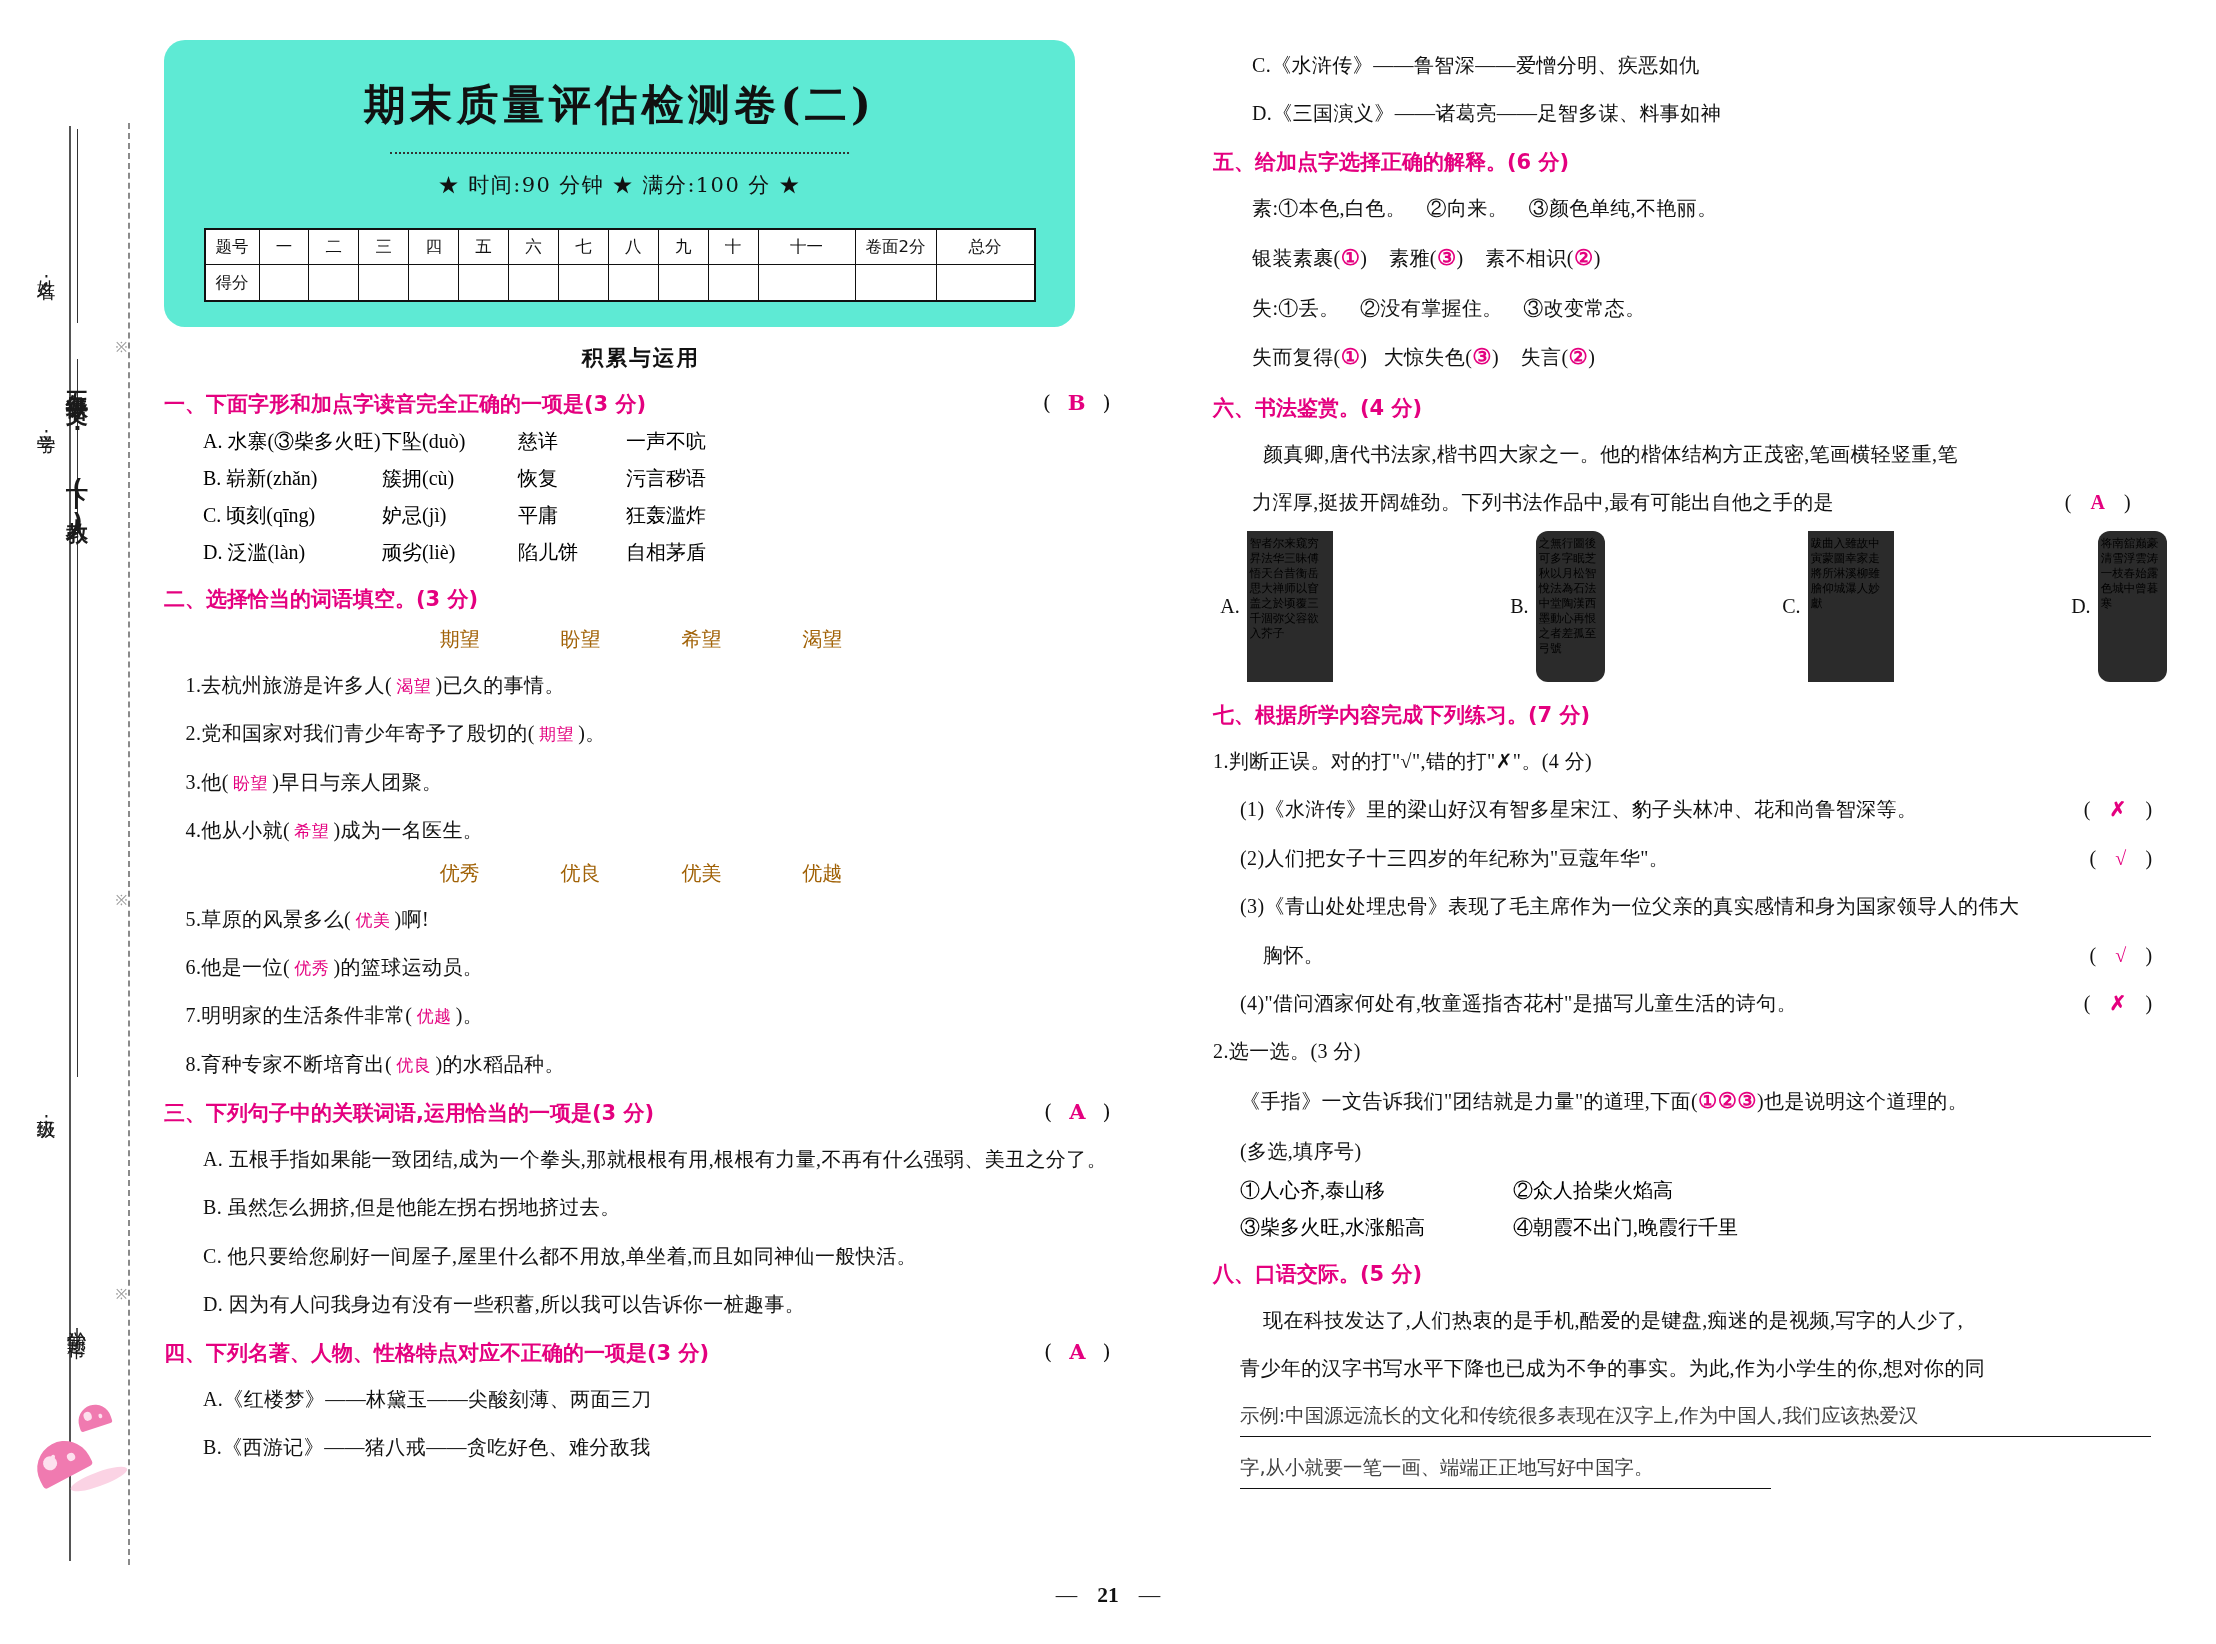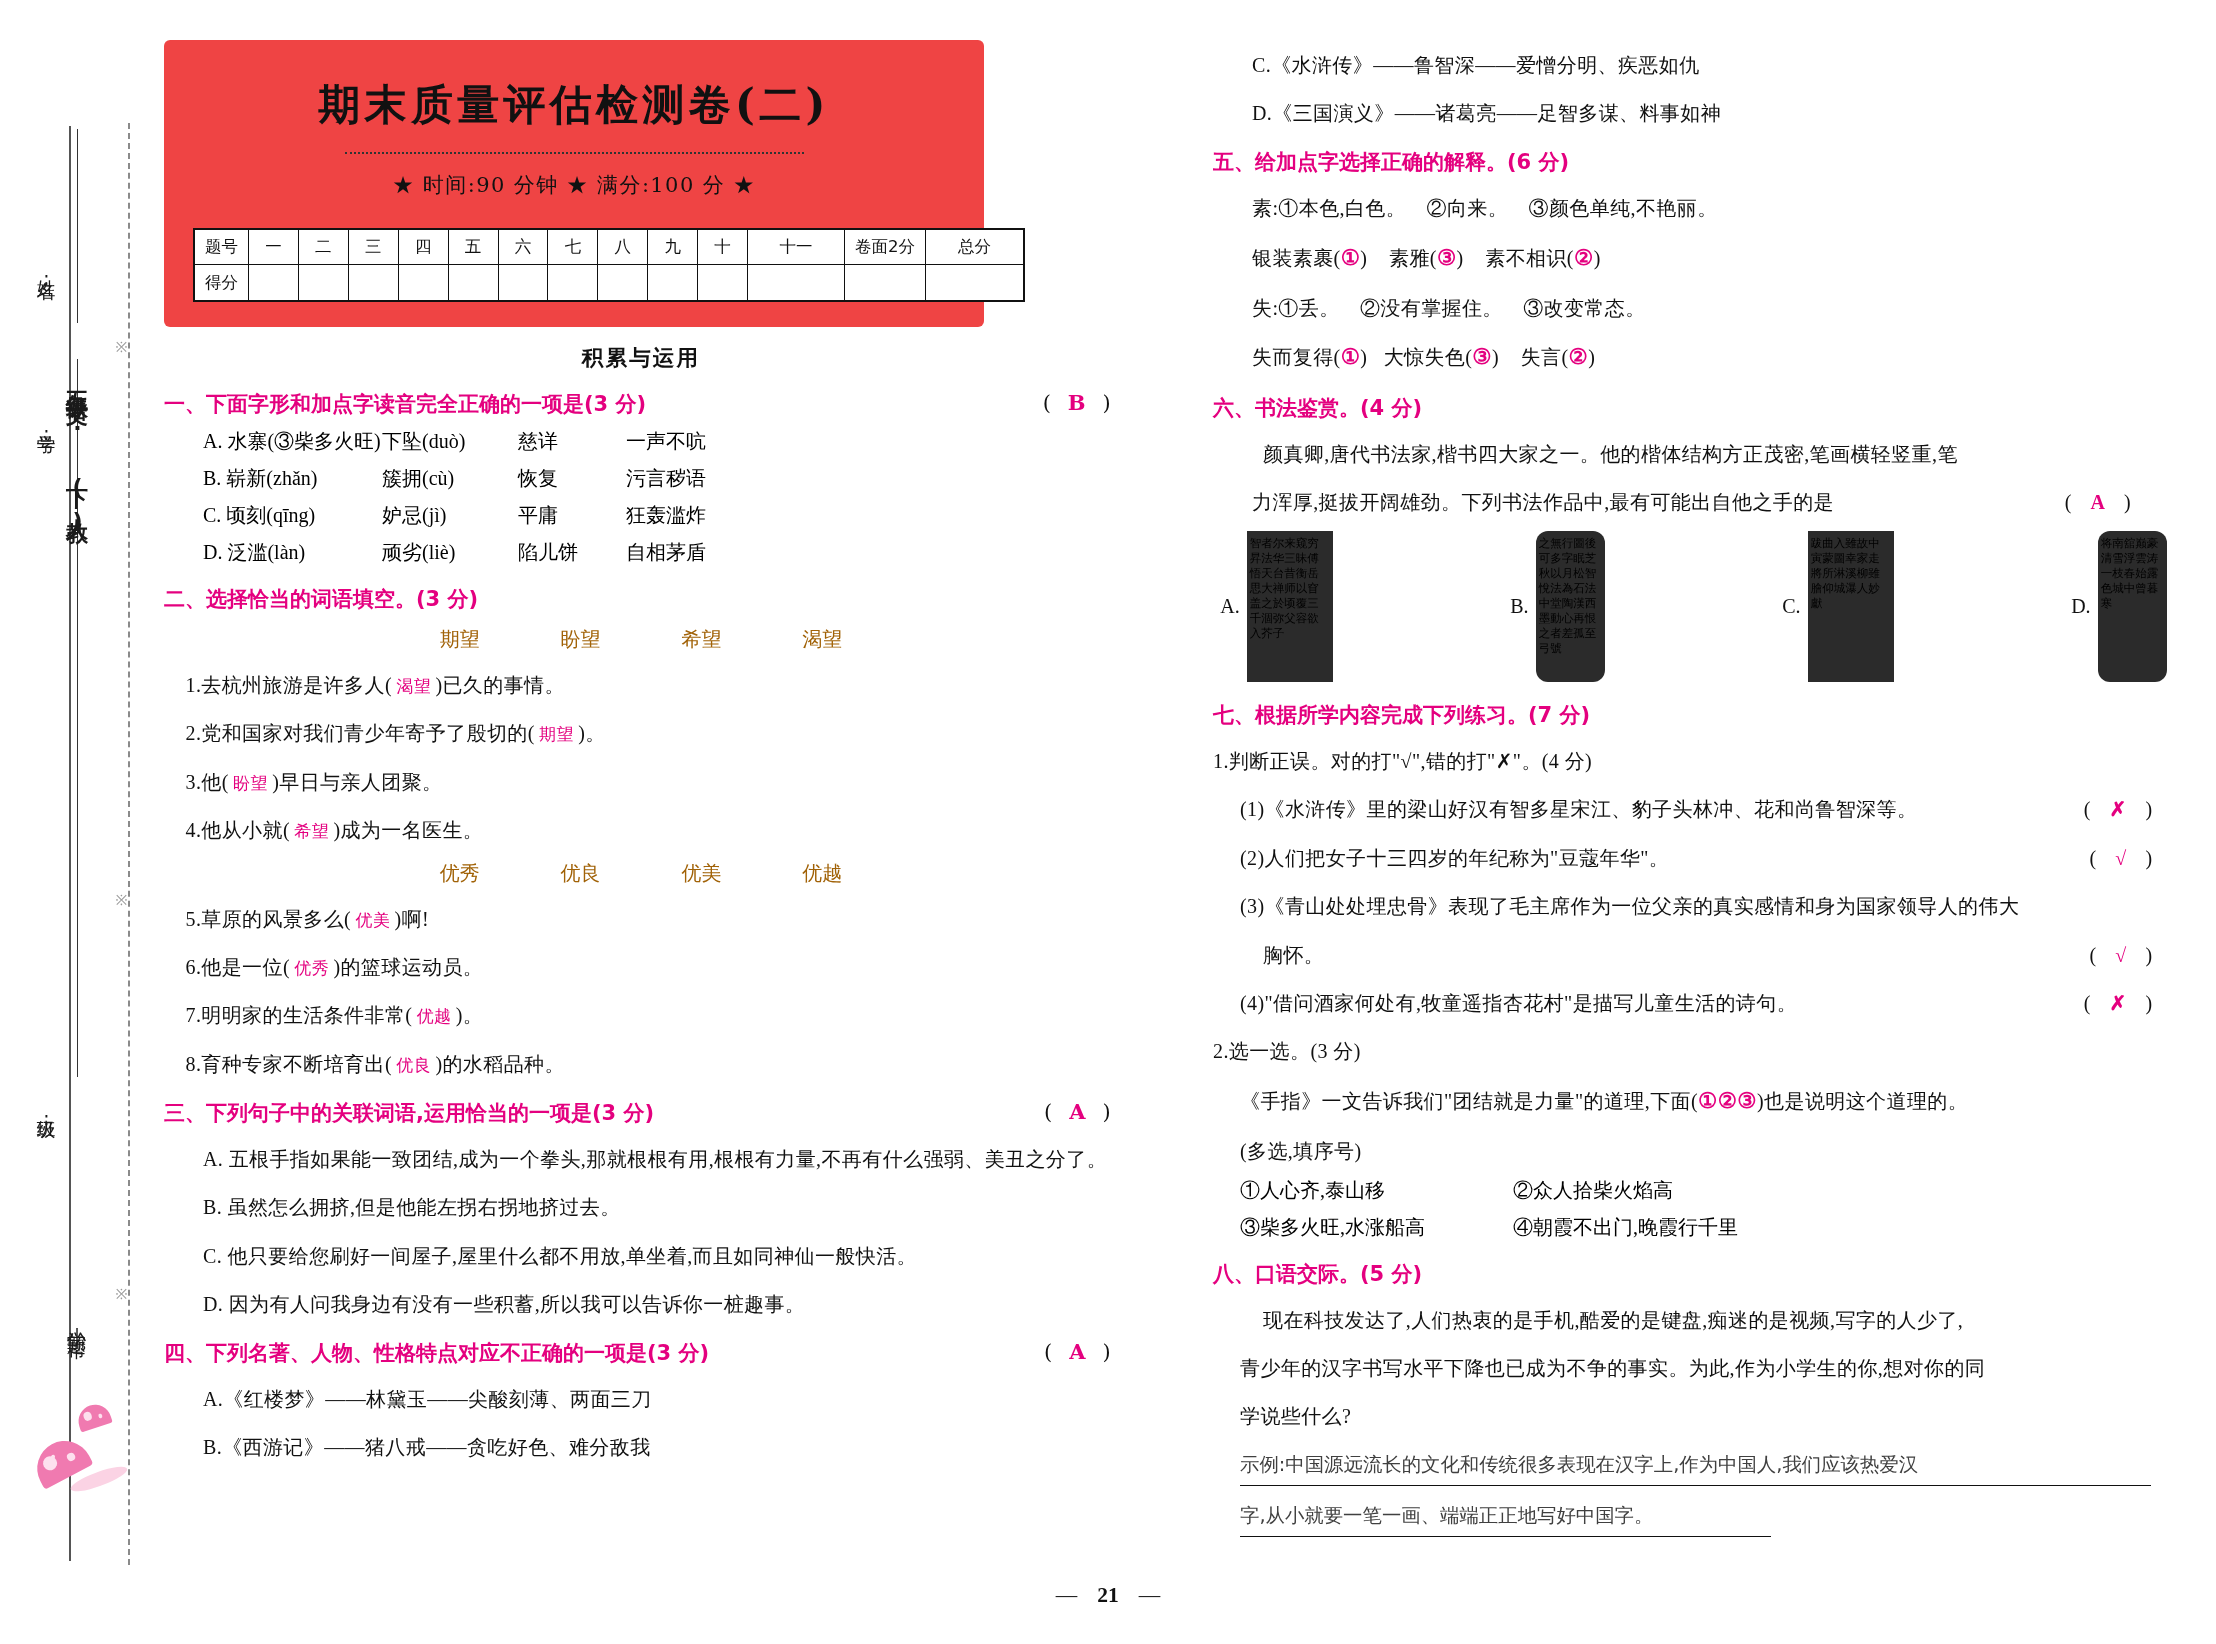--- a/index.html
+++ b/index.html
@@ -42,24 +42,24 @@
   .mush2{left:77px;top:1405px;width:33px;height:23px;background:#f07ab0;border-radius:29px 29px 4.3px 4.3px;transform:rotate(-18deg);}
   .mush2::after{content:"";position:absolute;left:6.5px;top:5px;width:8.6px;height:8.6px;border-radius:50%;background:#fde0ee;box-shadow:12.2px 3.6px 0 -2.2px #fde0ee;}
   .mushstem{left:69px;top:1472px;width:60px;height:14.3px;background:#fbd3e4;border-radius:50%;transform:rotate(-20deg);}
 
   
   .colL{position:absolute;left:164px;top:40px;width:954px;}
   .colR{position:absolute;left:1213px;top:33px;width:961px;}
 
   
   .hdr{
-    background:#ef4444;
-    border-radius:6px;
+    background:#5eead4;
+    border-radius:21px;
     padding:37px 29px 24.4px 29px;
-    width:820px;
+    width:911px;
     box-sizing:border-box;
   }
   .hdr-title{
     text-align:center;
     font-size:42px;
     font-weight:bold;
     letter-spacing:4.3px;
     color:#111;
     font-family:"DejaVu Serif","Liberation Serif",serif;
   }
@@ -387,21 +387,20 @@
     <div class="opts" style="padding-left:27px;align-items:center;">
       <span style="width:273px;">③柴多火旺,水涨船高</span>
       <span>④朝霞不出门,晚霞行千里</span>
     </div>
 
     <div class="section-title">
       <span>八、口语交际。(5 分)</span>
     </div>
     <div class="q" style="padding-left:50px;">现在科技发达了,人们热衷的是手机,酷爱的是键盘,痴迷的是视频,写字的人少了,</div>
     <div class="q" style="padding-left:27px;">青少年的汉字书写水平下降也已成为不争的事实。为此,作为小学生的你,想对你的同</div>
-    <div class="q" style="padding-left:27px;">学说些什么?</div>
 
     <div style="padding-left:27px;margin-top:13px;">
       <div class="answer-line aw1">示例:中国源远流长的文化和传统很多表现在汉字上,作为中国人,我们应该热爱汉</div>
     </div>
     <div style="padding-left:27px;margin-top:11.5px;">
       <div class="answer-line aw2">字,从小就要一笔一画、端端正正地写好中国字。</div>
     </div>
   </div>
 
   <div class="pagenum">

